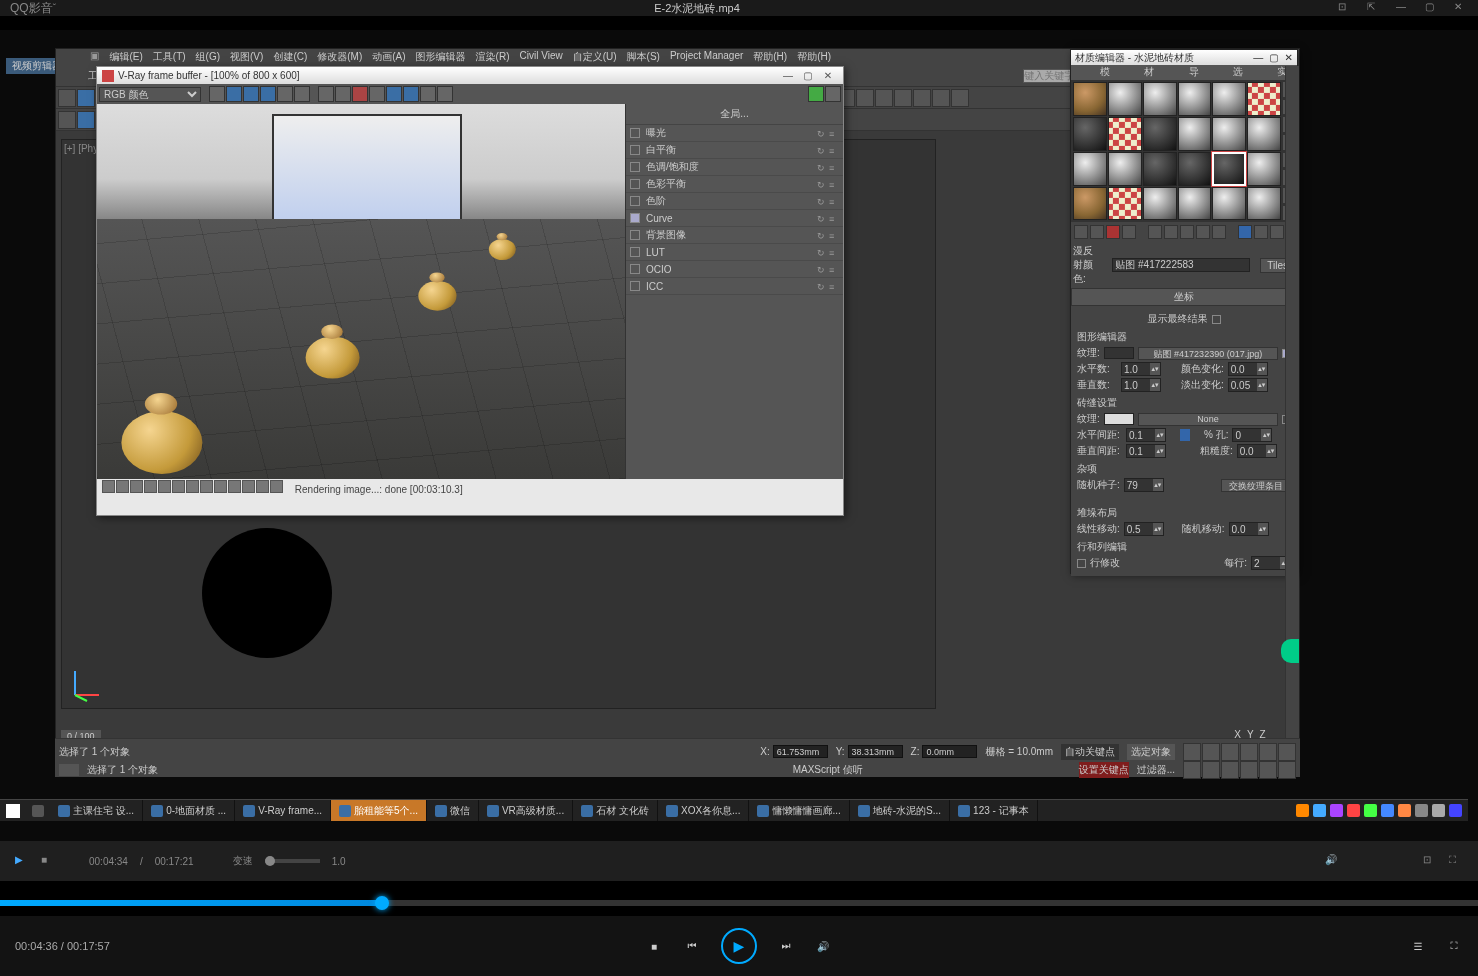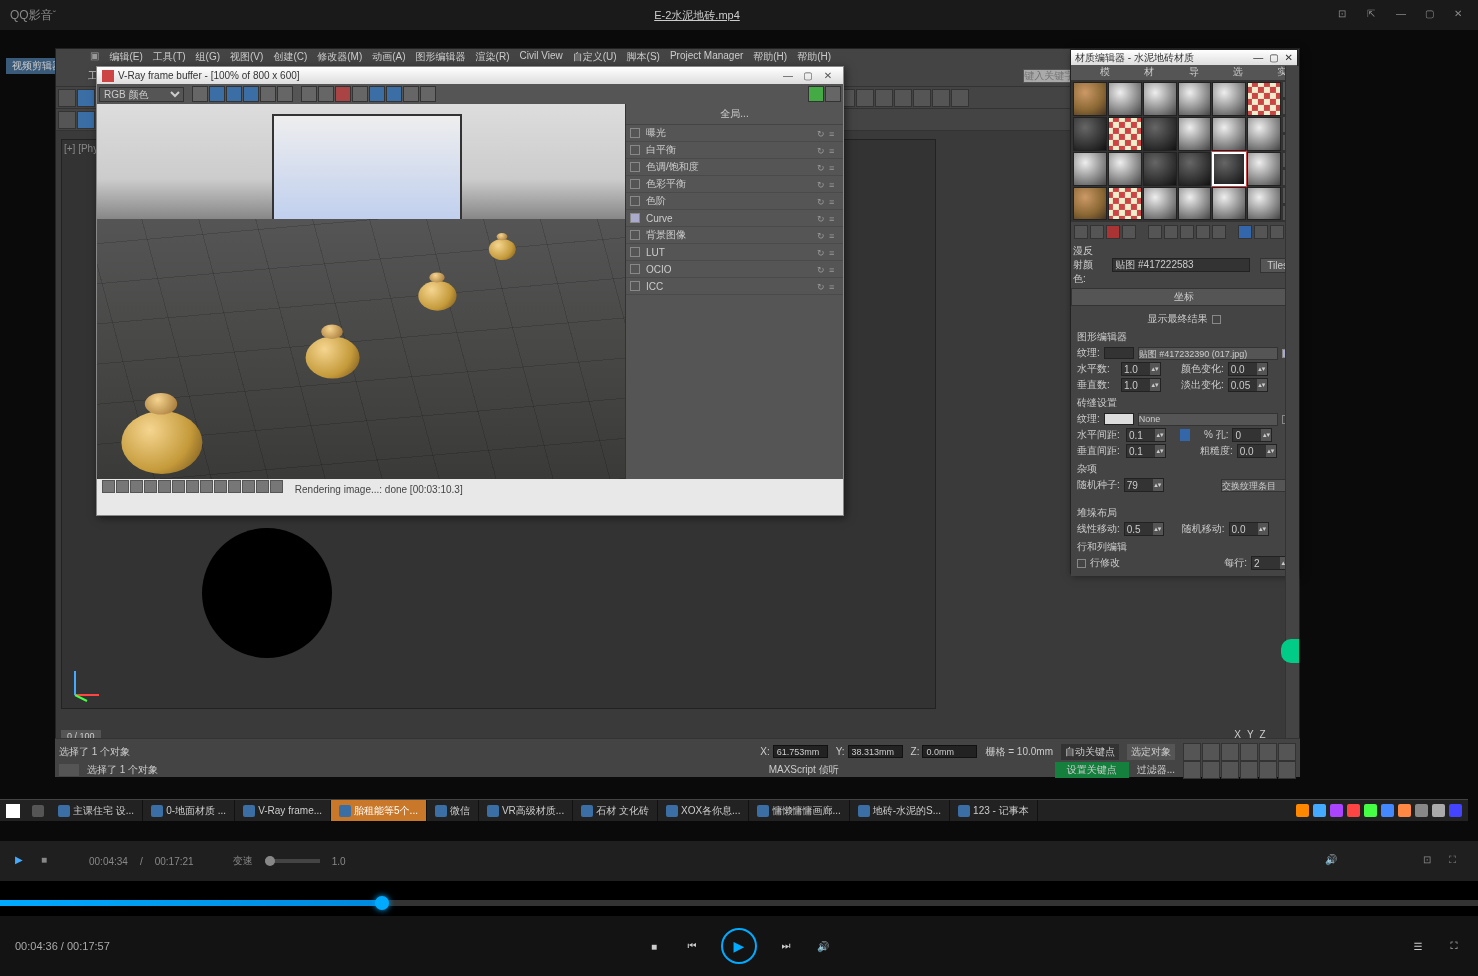--- a/index.html
+++ b/index.html
@@ -1,40 +1,40 @@
 <!DOCTYPE html>
 <html><head>
 <meta charset="utf-8">
 <style>
 * { margin:0; padding:0; box-sizing:border-box; font-family:"Microsoft YaHei",sans-serif; font-size:10px; }
 body { background:#000; color:#ccc; overflow:hidden; width:1478px; height:976px; position:relative; }
-.topbar { background:#1a1a1a; height:30px; display:flex; align-items:center; padding:0 10px; }
+.topbar { background:#1a1a1a; height:16px; display:flex; align-items:center; padding:0 10px; }
 .topbar .app { color:#888; font-size:12px; }
-.topbar .file { flex:1; text-align:center; color:#ccc; font-size:11px;text-decoration:underline; }
+.topbar .file { flex:1; text-align:center; color:#ccc; font-size:11px; }
 .topbar .ctrls { display:flex; gap:15px; }
 .wc { width:14px; height:14px; display:inline-block; color:#888; }
 .stage { position:absolute; top:30px; left:0; right:0; bottom:120px; background:#0a0a0a; }
 .app3d { position:absolute; left:55px; top:18px; width:1245px; height:715px; background:#3a3a3a; border:1px solid #222; }
 .app3d-menu { background:#444; height:16px; display:flex; gap:2px; padding:0 30px; }
 .app3d-menu span { padding:1px 4px; color:#ccc; font-size:10px; }
 .app3d-header { text-align:center; color:#333; background:#aaa; height:15px; font-size:10px; padding-top:1px;}
 .tb-row { background:#444; height:22px; display:flex; align-items:center; gap:1px; padding:0 2px; border-bottom:1px solid #333; }
 .tb-btn { width:18px; height:18px; background:#555; border:1px solid #333; }
 .tb-btn.b { background:#3a6ea5; }
 .tb-btn.g { background:#5a7c3a; }
 .tb-btn.o { background:#8a5a2a; }
 .viewport { position:absolute; left:5px; top:90px; width:875px; height:570px; background:#333; border:1px solid #222; }
 .vp-label { color:#888; font-size:10px; padding:2px; }
 .times { position:absolute; left:5px; top:696px; width:1225px; height:15px; background:linear-gradient(to bottom,#666,#444); }
 .vfb { position:absolute; left:40px; top:17px; width:748px; height:450px; background:#e8e8e8; border:1px solid #888; box-shadow:2px 2px 8px rgba(0,0,0,.5); }
 .vfb-title { background:linear-gradient(#fff,#ddd); height:17px; padding:1px 5px; color:#333; display:flex; align-items:center; }
 .vfb-title .txt { flex:1; font-size:10px; }
 .vfb-title .wbtn { width:20px; text-align:center; color:#555; }
 .vfb-tb { background:#555; height:20px; display:flex; align-items:center; gap:1px; padding:0 2px; }
-.vfb-select { background:#555; color:#ccc; border:1px solid #333; height:15px; width:85px; font-size:10px; }
+.vfb-select { background:#555; color:#ccc; border:1px solid #333; height:15px; width:102px; font-size:10px; }
 .vfb-ico { width:16px; height:16px; background:#666; border:1px solid #333; }
 .vfb-ico.act { background:#3a6ea5; }
 .vfb-body { display:flex; height:375px; }
 .vfb-render { width:528px; height:375px; background:linear-gradient(to bottom,#ddd 0%, #ccc 20%, #4a4a4a 40%, #3a3a3a 100%); position:relative; }
 .floor { position:absolute; left:0; right:0; bottom:0; height:260px; background:#4a4a48; 
   background-image:
     repeating-linear-gradient(75deg, rgba(0,0,0,.15) 0px, rgba(0,0,0,.15) 1px, transparent 1px, transparent 55px),
     repeating-linear-gradient(-5deg, rgba(0,0,0,.15) 0px, rgba(0,0,0,.15) 1px, transparent 1px, transparent 40px),
     linear-gradient(to bottom, #555 0%, #3a3a38 100%);
 }
@@ -73,21 +73,21 @@
 .mat-name .typ { background:#555; padding:1px 6px; border:1px solid #333; font-size:10px; }
 .mat-roll { background:#444; }
 .roll-h { background:#555; text-align:center; padding:1px; border:1px solid #333; font-size:10px; color:#ccc; }
 .mat-body { padding:4px 6px; overflow:hidden; }
 .mat-section { color:#ccc; font-size:10px; margin:4px 0 2px; }
 .mrow { display:flex; align-items:center; gap:4px; margin:2px 0; font-size:10px; color:#ccc; }
 .mrow .sp { display:flex; border:1px solid #222; }
 .mrow .sp input { width:28px; background:#333; border:none; color:#ccc; font-size:10px; padding:0 2px; height:12px; }
 .mrow .sp .ar { width:10px; background:#555; font-size:7px; text-align:center; line-height:12px; }
 .mrow .swatch { width:30px; height:12px; background:#333; border:1px solid #222; }
-.mrow .mapbtn { flex:1; background:#555; border:1px solid #333; height:13px; font-size:9px; overflow:hidden; }
+.mrow .mapbtn { flex:1; background:#555; border:1px solid #333; text-align:center; height:13px; font-size:9px; overflow:hidden; }
 .mrow .ck { width:9px; height:9px; border:1px solid #888; }
 .rbar { position:absolute; right:0; top:17px; width:14px; bottom:0; background:#444; border-left:1px solid #333; }
 
 .statusbar { position:absolute; left:55px; bottom:0; right:158px; height:30px; background:#444; display:flex; align-items:center; padding:0 4px; gap:8px; font-size:10px; color:#ccc; border-top:1px solid #333; }
 .statusbar .seg { display:flex; align-items:center; gap:3px; }
 .statusbar .inp { background:#222; border:1px solid #111; color:#ccc; padding:0 3px; height:13px; font-size:9px; }
 
 .taskbar { position:absolute; left:55px; bottom:172px; right:158px; height:18px; background:#1a1a1a; display:flex; }
 .taskbar.real { left:0; right:10px; bottom:155px; height:22px; background:#222; border-top:1px solid #444; }
 .task { display:flex; align-items:center; gap:3px; padding:0 8px; height:100%; border-right:1px solid #111; font-size:10px; color:#ccc; }
@@ -586,21 +586,21 @@
         <div class="tb-btn"></div>
         <div class="tb-btn"></div>
       </div>
   </div>
   <div style="position:absolute;left:55px;top:732px;width:1245px;height:15px;background:#444;display:flex;align-items:center;padding:0 4px;gap:8px;font-size:10px;color:#ccc">
     <span style="width:20px;height:12px;background:#555"></span>
     <span>选择了 1 个对象</span>
     <span style="flex:1"></span>
     <span>MAXScript 侦听</span>
     <span style="width:200px"></span>
-    <span style="background:#15803d;padding:1px 12px">设置关键点</span>
+    <span style="background:#7f1d1d;padding:1px 0">设置关键点</span>
     <span>过滤器...</span>
     <div style="display:flex;gap:1px">
         <div class="tb-btn"></div>
         <div class="tb-btn"></div>
         <div class="tb-btn"></div>
         <div class="tb-btn"></div>
         <div class="tb-btn"></div>
         <div class="tb-btn"></div>
       </div>
   </div>

